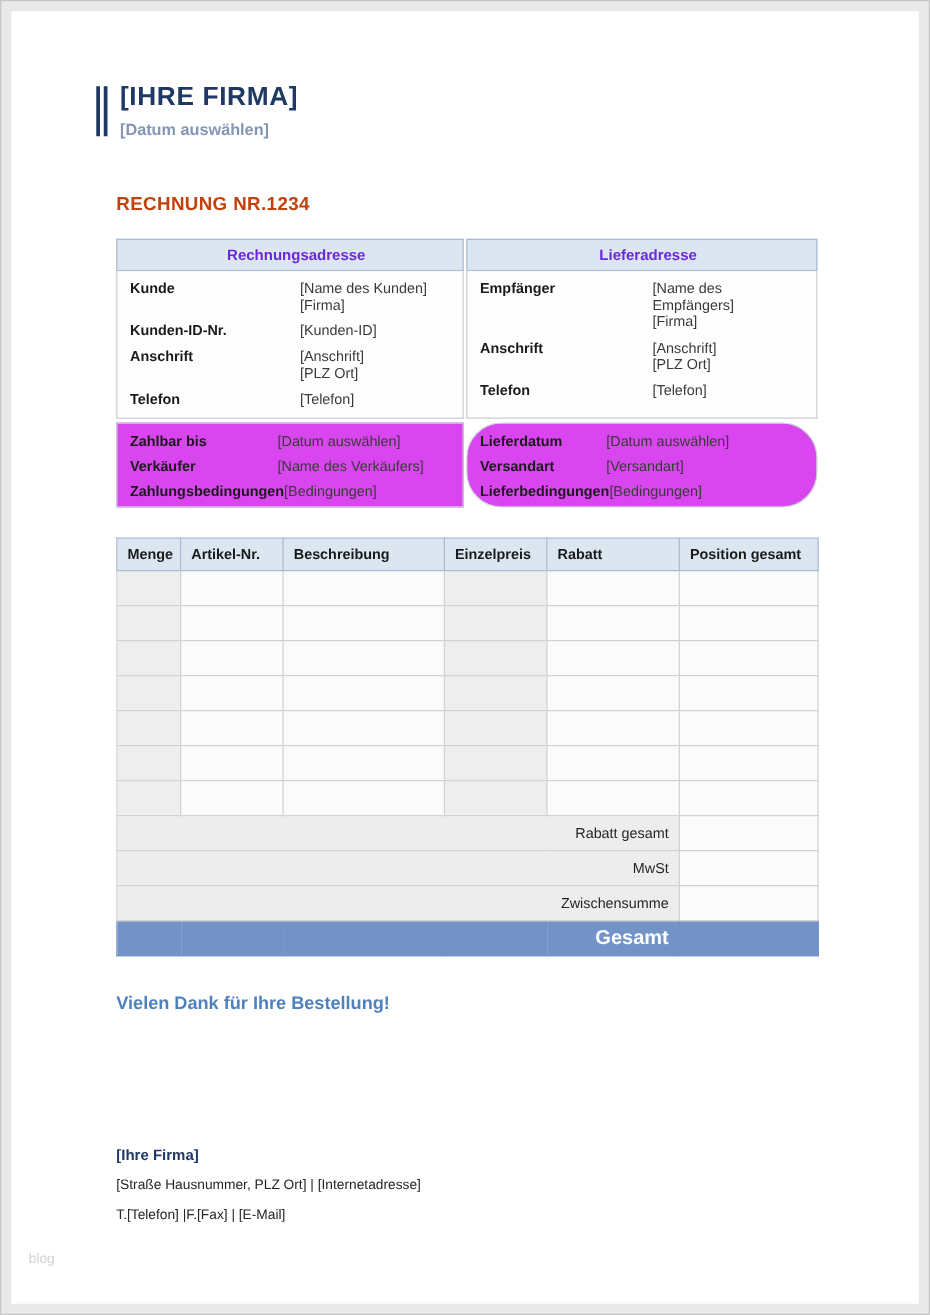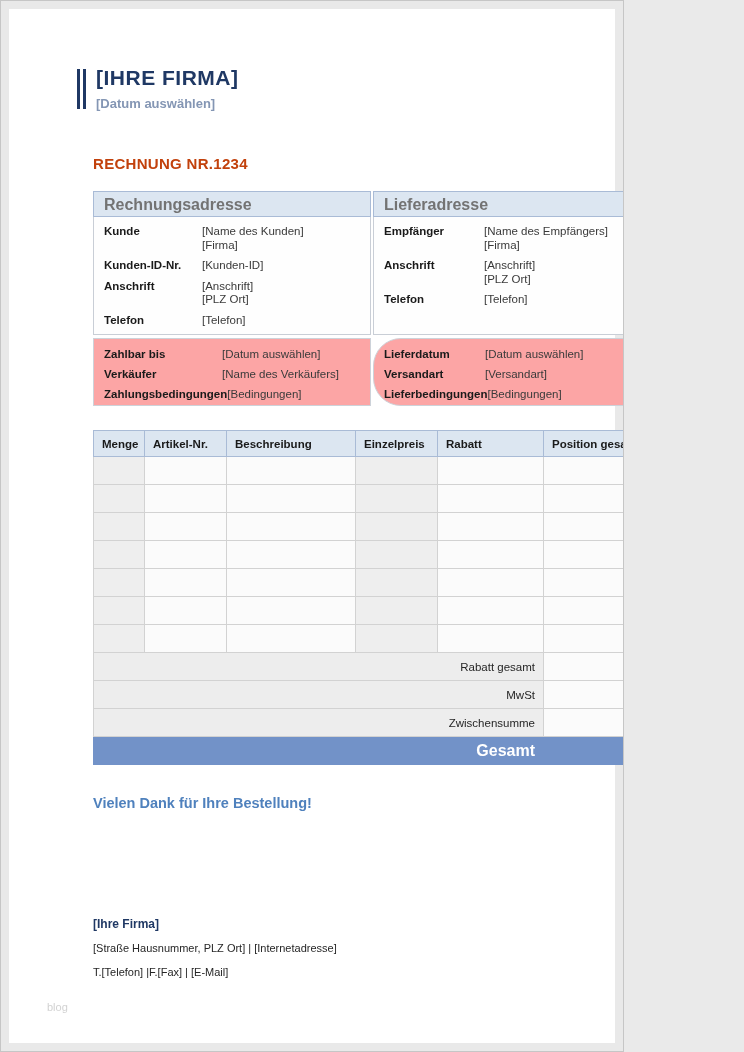--- a/index.html
+++ b/index.html
@@ -3,21 +3,21 @@
 <meta charset="utf-8">
 <style>
   * { margin: 0; padding: 0; box-sizing: border-box; }
   html, body { width: 744px; height: 1052px; }
   body {
     font-family: "Liberation Sans", "DejaVu Sans", sans-serif;
     background: #eaeaea;
   }
   .canvas {
     position: relative;
-    width: 624px; height: 1052px;
+    width: 744px; height: 1052px;
     background: #e9e9e9;
     border: 1px solid #c6c6c6;
     overflow: hidden;
   }
   .page {
     position: absolute;
     left: 8px; top: 8px; right: 8px; bottom: 8px;
     background: #ffffff;
   }
   
@@ -29,39 +29,40 @@
   
   .title { position: absolute; left: 84px; top: 146px; font-size: 15px; font-weight: bold; color: #c2410c; letter-spacing: 0.3px; }
   
   .addr-wrap { position: absolute; left: 84px; top: 182px; width: 561px; display: flex; gap: 2px; }
   .addr-box { width: 278px; }
   .addr-box.right { width: 281px; }
   .box-head {
     height: 26px; line-height: 25px;
     background: #DCE6F1;
     border: 1px solid #A9BBD6;
-    font-size: 16px; font-weight: bold; color: #737373;
+    font-size: 12px; font-weight: bold; color: #6d28d9;
     padding-left: 10px;
+    text-align: center;
   }
   .box-body {
     height: 118px;
     background: #FEFEFE;
     border: 1px solid #C9CED6; border-top: none;
     padding: 8px 10px;
   }
-  .field-row { display: flex; margin-bottom: 7px; font-size: 11.5px; line-height: 13.5px; }
+  .field-row { display: flex; margin-bottom: 7px; font-size: 11.5px; line-height: 13.5px; gap: 38px; }
   .f-label { flex: 0 0 98px; font-weight: bold; color: #1a1a1a; }
   .addr-box.right .f-label { flex-basis: 100px; }
   .f-value { color: #3a3a3a; }
   .v-line { display: block; }
   
   .terms-wrap { position: absolute; left: 84px; top: 329px; width: 561px; display: flex; gap: 2px; }
   .terms-box {
     width: 278px; height: 68px;
-    background: #fca5a5;
+    background: #d946ef;
     border: 1px solid #CDD2D9;
     padding: 8px 10px;
   }
   .terms-box.right { width: 281px; border-radius: 28px; }
   .t-row { display: flex; margin-bottom: 6px; font-size: 11.5px; line-height: 14px; }
   .t-label { flex: 0 0 auto; min-width: 118px; font-weight: bold; color: #1a1a1a; }
   .terms-box.right .t-label { min-width: 101px; }
   .t-value { color: #3a3a3a; }
   
   .items { position: absolute; left: 84px; top: 421px; width: 561px; border-collapse: collapse; table-layout: fixed; padding-left: 33px; }
@@ -81,21 +82,21 @@
   .total td { background: #7292C8 !important; border-color: #7292C8; border-left: 1px solid rgba(255,255,255,0.45); height: 28px; }
   .total td:first-child { border-left-color: #7292C8; }
   .total .total-label { color: #ffffff; font-weight: bold; text-align: right; padding-right: 8px; font-size: 16px; }
   
   .thanks { position: absolute; left: 84px; top: 786px; font-size: 14.5px; font-weight: bold; color: #4F81BD; }
   
   .footer { position: absolute; left: 84px; top: 908px; }
   .f-company { font-size: 12px; font-weight: bold; color: #1F3864; }
   .f-line { font-size: 11px; color: #262626; margin-top: 11px; line-height: 13px; }
   
-  .watermark { position: absolute; left: 38px; top: 992px; font-size: 11px; color: #d2d2d2; }
+  .watermark { position: absolute; left: 14px; top: 992px; font-size: 11px; color: #d2d2d2; }
 </style>
 </head>
 <body>
 
 <div class="canvas">
   <div class="page">
 
     <div class="brand">
       <div class="brand-bars">
         <span class="bar"></span>

